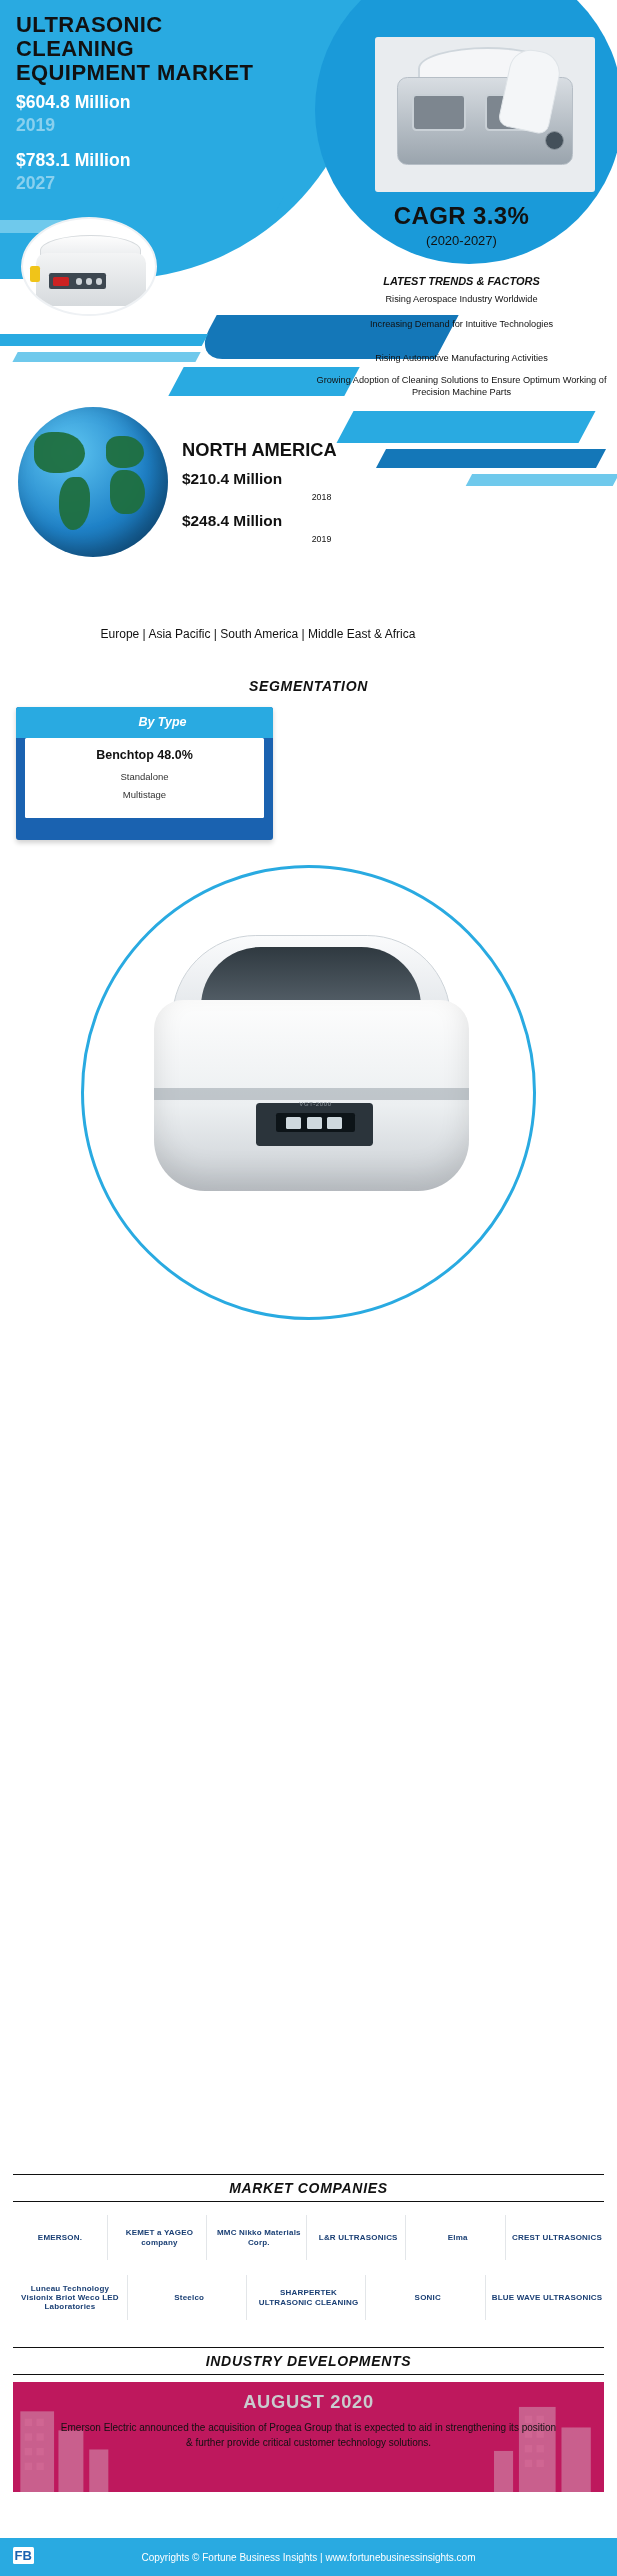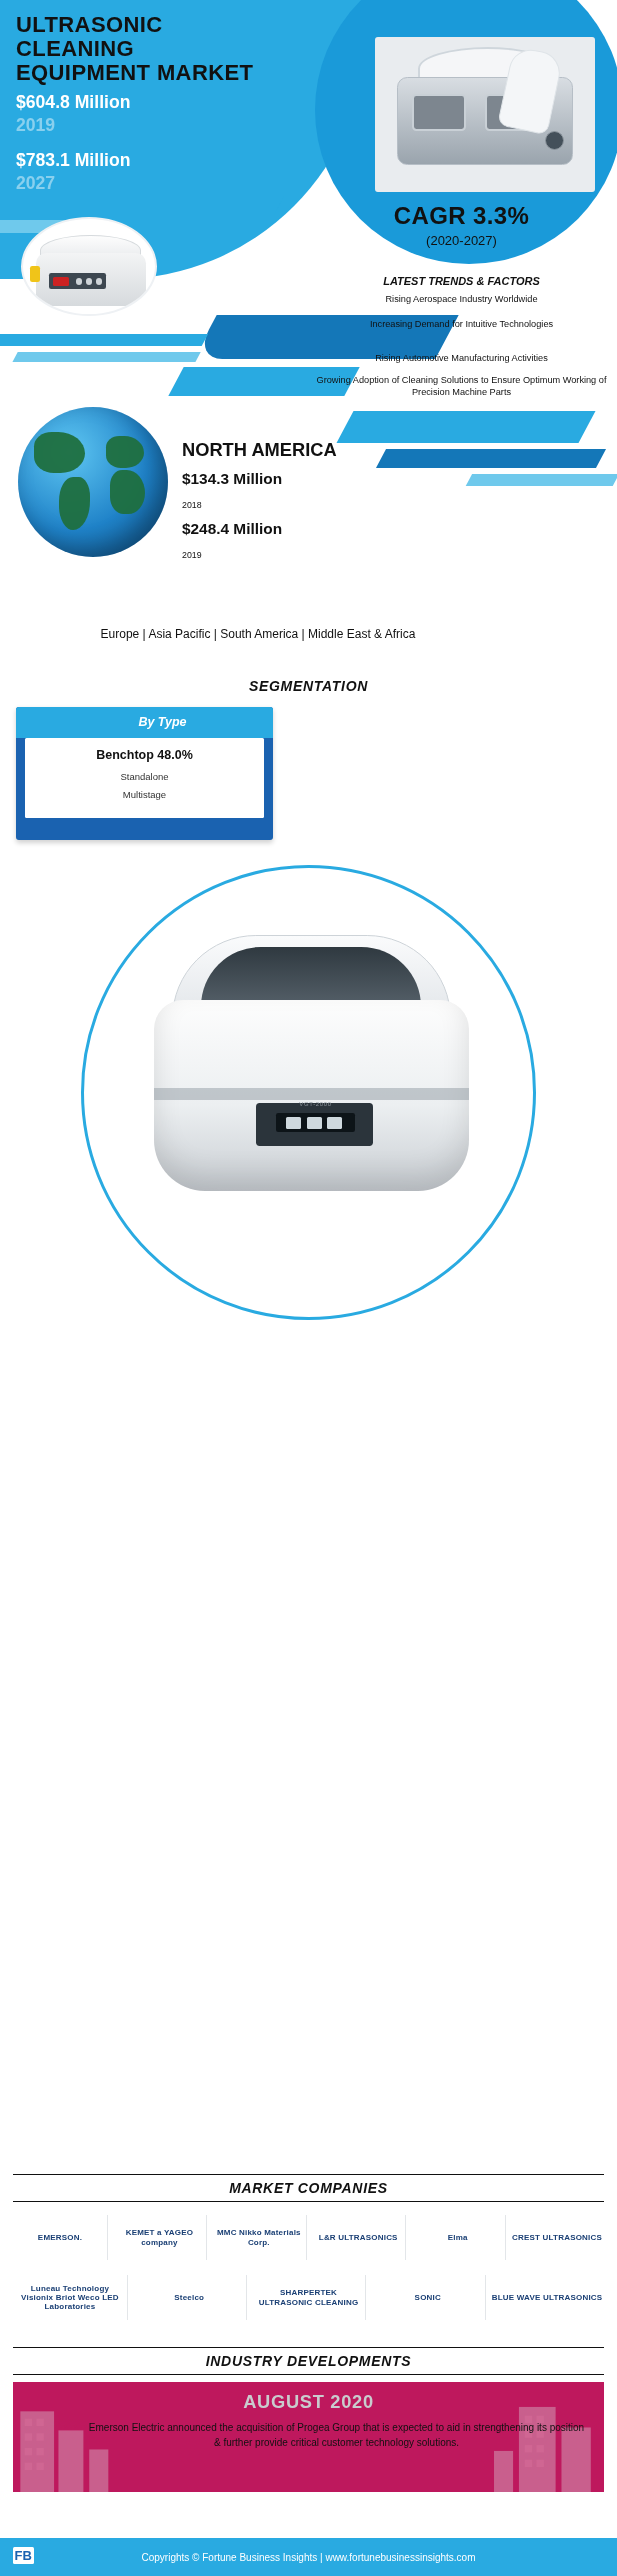--- a/index.html
+++ b/index.html
@@ -256,21 +256,22 @@
   }
   .na-val {
     font-size: 15.4px;
     font-weight: bold;
     color: #111;
     margin-top: 10.3px;
   }
   .na-yr {
     font-size: 8.8px;
     color: #111;
-    margin-top: 12px;
+    margin-top: 4px;
+    text-align: center;
   }
   .regions {
     position: absolute;
     left: 0; top: 627px;
     width: 516px;
     text-align: center;
     font-size: 12px;
     color: #111;
   }
 
@@ -478,21 +479,20 @@
     letter-spacing: 0.7px;
   }
   .dev-text {
     position: absolute;
     left: 44px; top: 38px;
     width: 503px;
     text-align: center;
     font-size: 10px;
     line-height: 1.5;
     color: #111;
-    margin-left: 28px;
   }
 
   
   .footer {
     position: absolute;
     left: 0; top: 2538px;
     width: 617px; height: 38px;
     background: #29aae1;
     display: flex;
     align-items: center;
@@ -580,21 +580,21 @@
 
   <div class="globe">
     <div class="cont" style="left:16px; top:25px; width:51px; height:41px;"></div>
     <div class="cont" style="left:41px; top:70px; width:31px; height:53px; border-radius:50% 40% 60% 50%;"></div>
     <div class="cont" style="left:88px; top:29px; width:38px; height:32px;"></div>
     <div class="cont" style="left:92px; top:63px; width:35px; height:44px;"></div>
   </div>
 
   <div class="na-block">
     <div class="na-title">NORTH AMERICA</div>
-    <div class="na-val">$134.3 Million</div>
+    <div class="na-val">$210.4 Million</div>
     <div class="na-yr">2018</div>
     <div class="na-val">$248.4 Million</div>
     <div class="na-yr">2019</div>
   </div>
 
   <div class="regions">Europe  |  Asia Pacific  |  South America  |  Middle East &amp; Africa</div>
 
   <div class="seg-title">SEGMENTATION</div>
 
   <div class="seg-card" id="seg-type">

